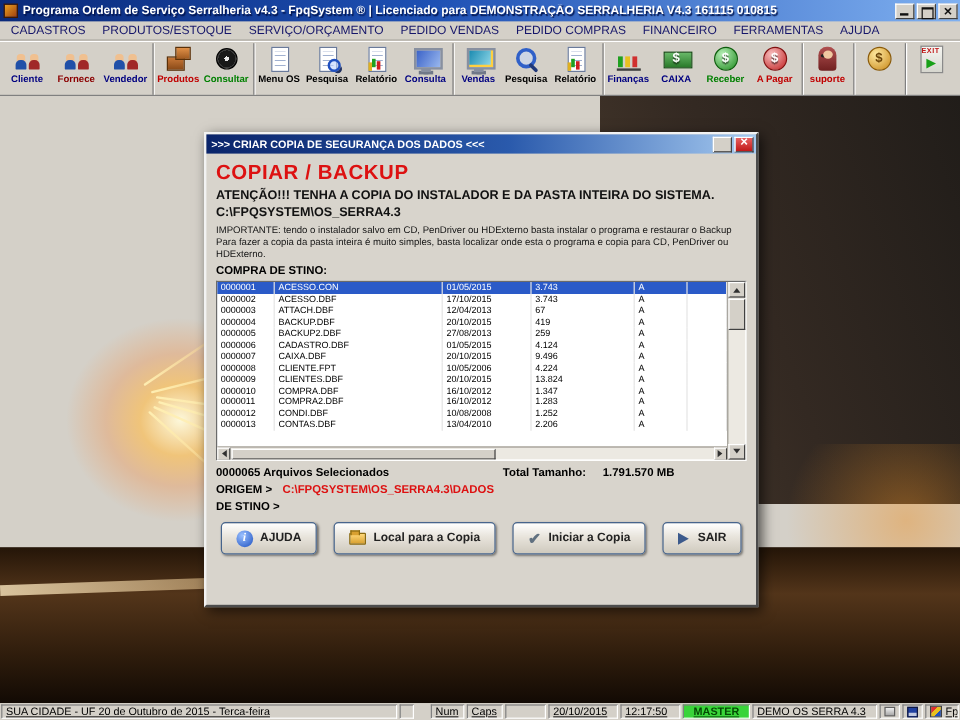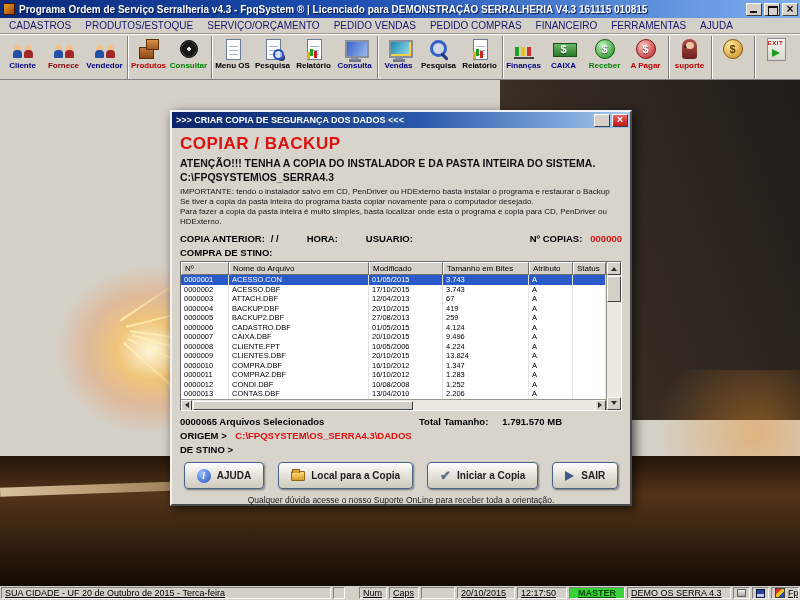--- a/index.html
+++ b/index.html
@@ -382,43 +382,26 @@
       <div class="dlg-titlebar">
         <span class="txt">&gt;&gt;&gt; CRIAR COPIA DE SEGURANÇA DOS DADOS &lt;&lt;&lt;</span>
         <span class="dlg-winbtn"></span>
         <span class="dlg-winbtn dlg-close"></span>
       </div>
       <div class="dlg-body">
         <div class="dlg-heading">COPIAR / BACKUP</div>
         <div class="dlg-warning">ATENÇÃO!!!  TENHA A COPIA DO INSTALADOR E DA PASTA INTEIRA DO  SISTEMA.</div>
         <div class="dlg-path">C:\FPQSYSTEM\OS_SERRA4.3</div>
         <div class="dlg-note">IMPORTANTE: tendo o instalador salvo em CD, PenDriver ou HDExterno basta instalar o programa e restaurar o Backup</div>
-        <div class="dlg-note">Se tiver a copia da pasta inteira do programa basta copiar novamente para o computador desejado.</div>
         <div class="dlg-note">Para fazer a copia da pasta inteira é muito simples, basta localizar onde esta o programa e copia para CD, PenDriver ou HDExterno.</div>
 
-        <div class="info-row">
-          <span class="lbl">COPIA ANTERIOR:</span>
-          <span>/ /</span>
-          <span class="sp">HORA:</span>
-          <span class="sp">USUARIO:</span>
-          <span class="right">Nº COPIAS:</span>
-          <span class="red" style="margin-left:8px;">000000</span>
-        </div>
         <div class="ultimo-row">COMPRA DE STINO:</div>
 
         <div class="table-wrap">
           <div class="table-main">
-            <div class="grid">
-              <span class="gh">Nº</span>
-              <span class="gh">Nome do Arquivo</span>
-              <span class="gh">Modificado</span>
-              <span class="gh">Tamanho em Bites</span>
-              <span class="gh">Atributo</span>
-              <span class="gh">Status</span>
-            </div>
             <div class="grid-body">
 
                 <div class="grow selected">
                   <span class="gc">0000001</span>
                   <span class="gc">ACESSO.CON</span>
                   <span class="gc">01/05/2015</span>
                   <span class="gc c-size">3.743</span>
                   <span class="gc">A</span>
                   <span class="gc"></span>
                 </div>
@@ -577,21 +560,20 @@
           <button class="dlg-btn">
             <span class="bi-check">✔</span>
             <span>Iniciar a Copia</span>
           </button>
           <button class="dlg-btn">
             <span class="bi-exitarrow"></span>
             <span>SAIR</span>
           </button>
         </div>
 
-        <div class="dlg-footnote">Qualquer dúvida acesse o nosso Suporte OnLine para receber toda a orientação.</div>
       </div>
     </div>
   </div>
 
   <div class="statusbar">
     <span class="seg" style="width:330px;flex:none;">SUA CIDADE - UF 20 de Outubro de 2015 - Terca-feira</span>
     <span class="seg" style="width:12px;flex:none;"></span>
     <span class="seg" style="width:28px;flex:none;margin-left:12px;">Num</span>
     <span class="seg" style="width:30px;flex:none;">Caps</span>
     <span class="seg" style="width:34px;flex:none;"></span>

